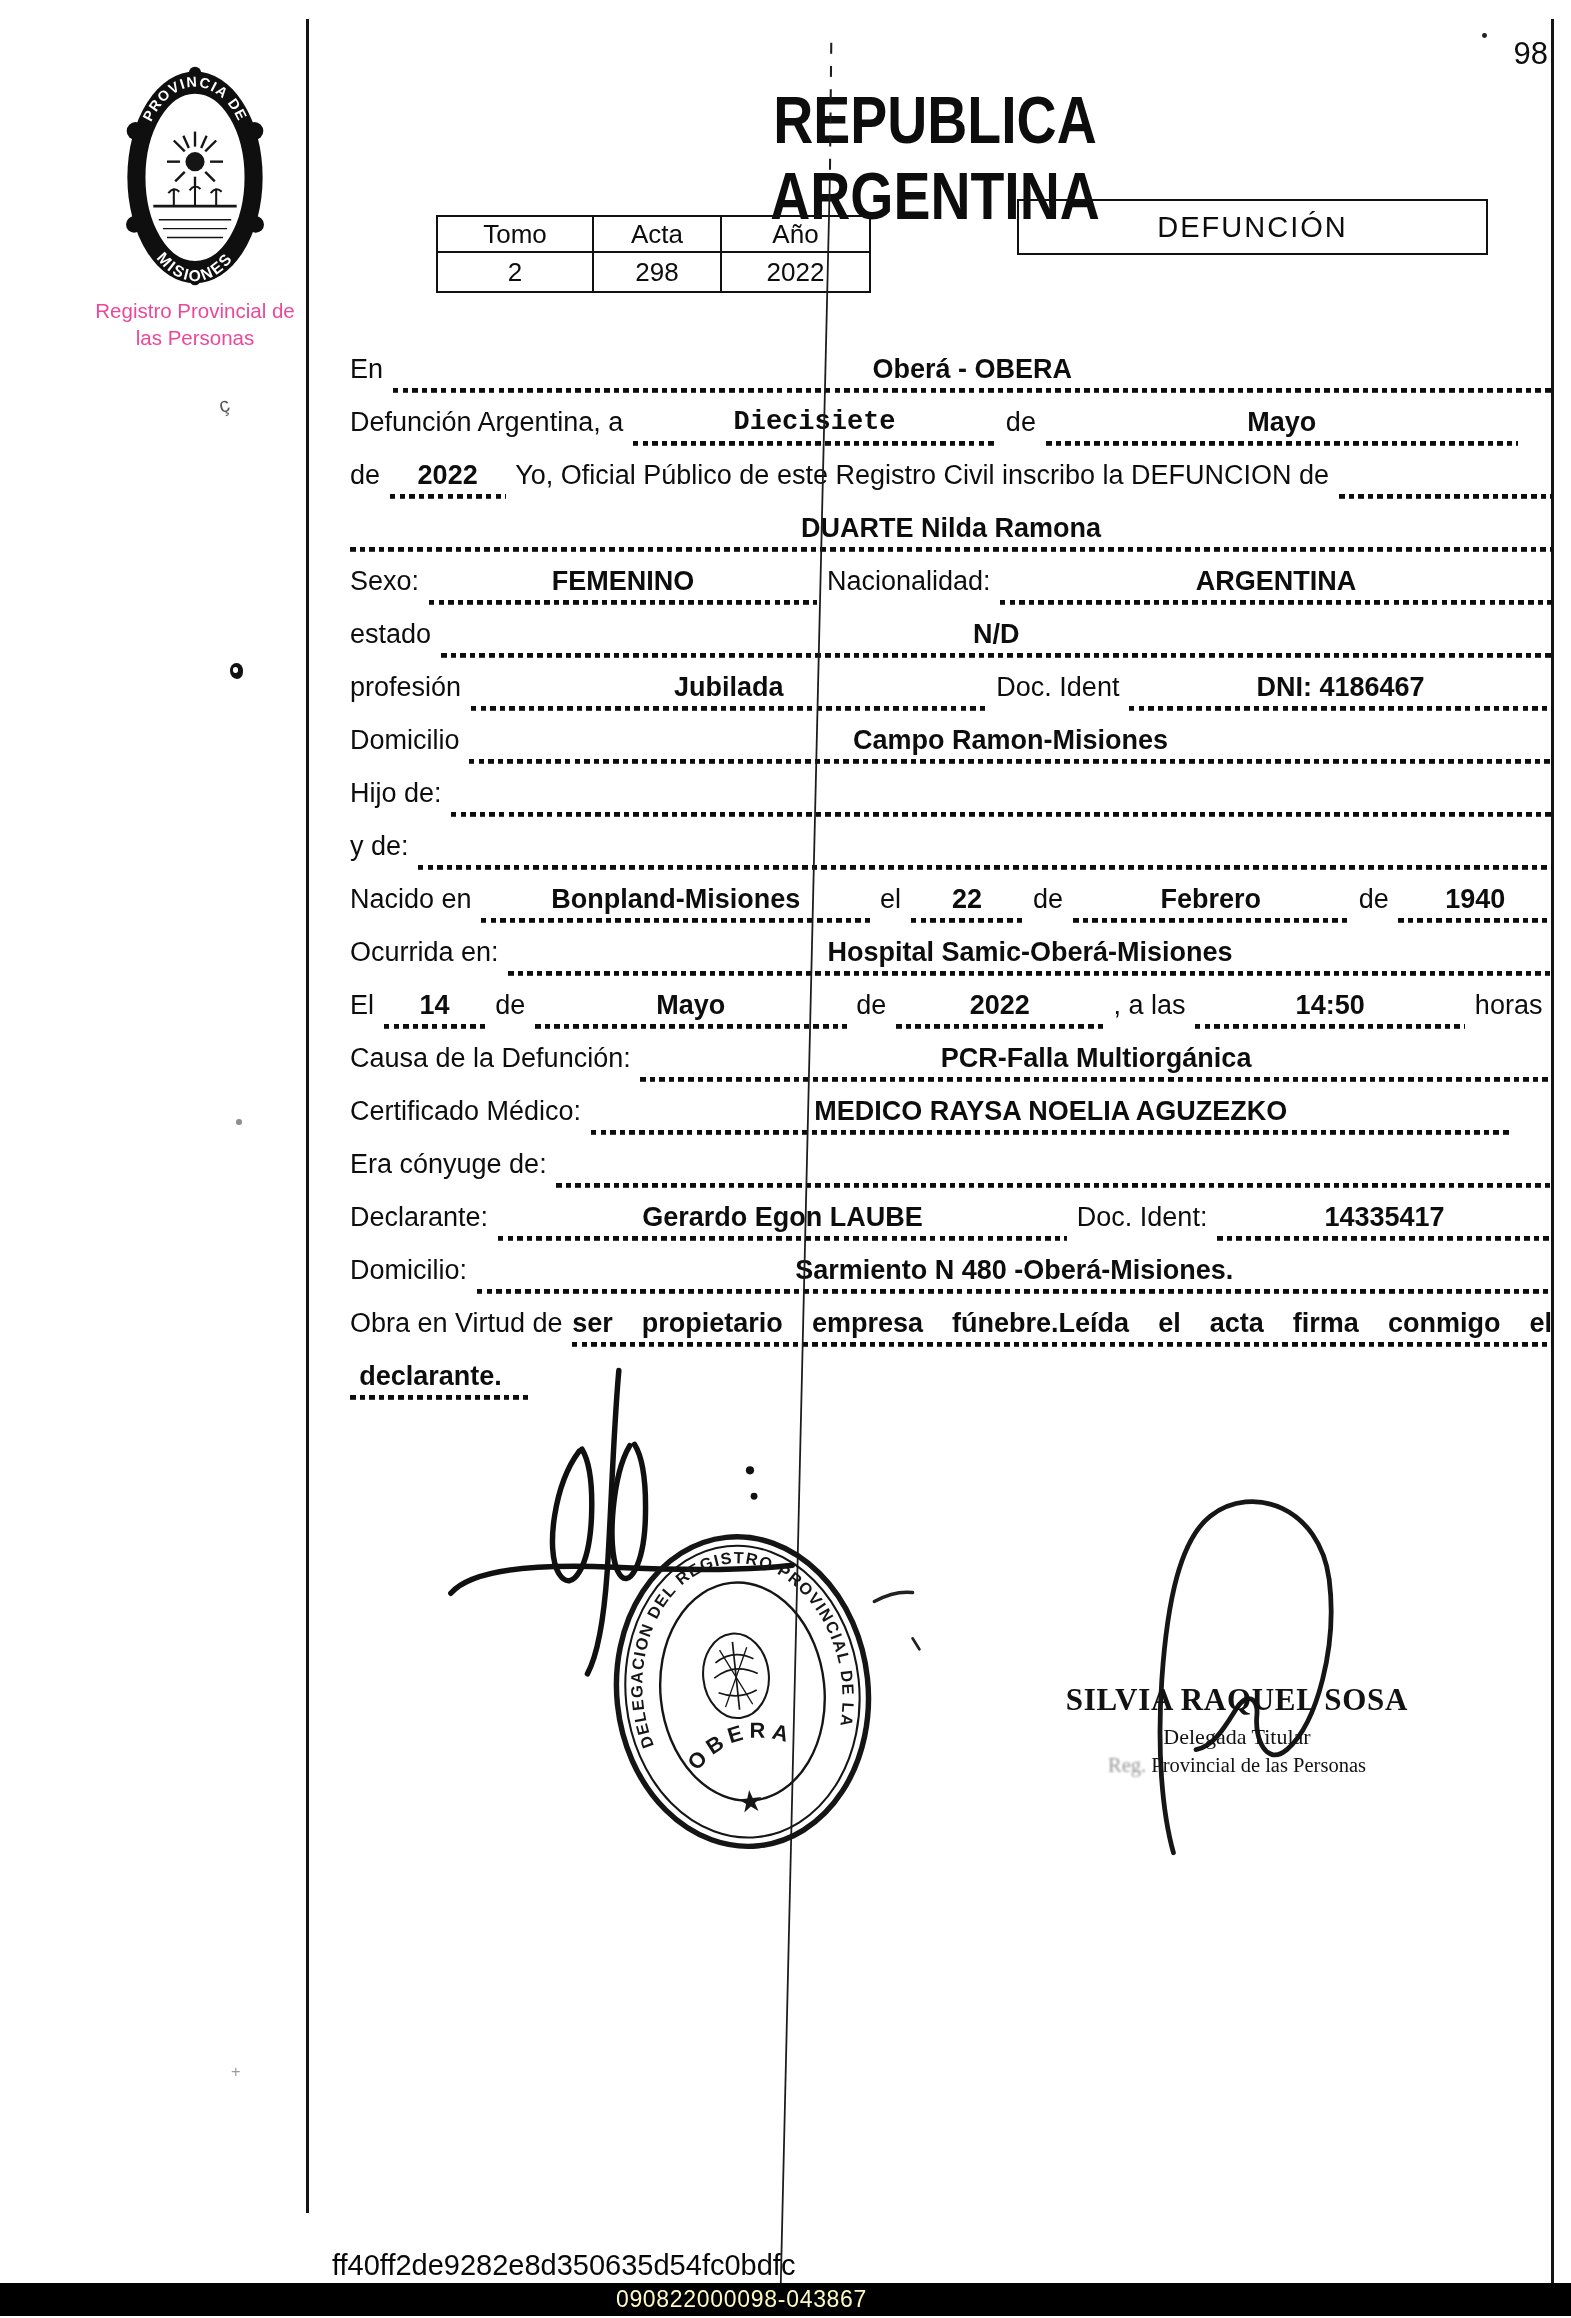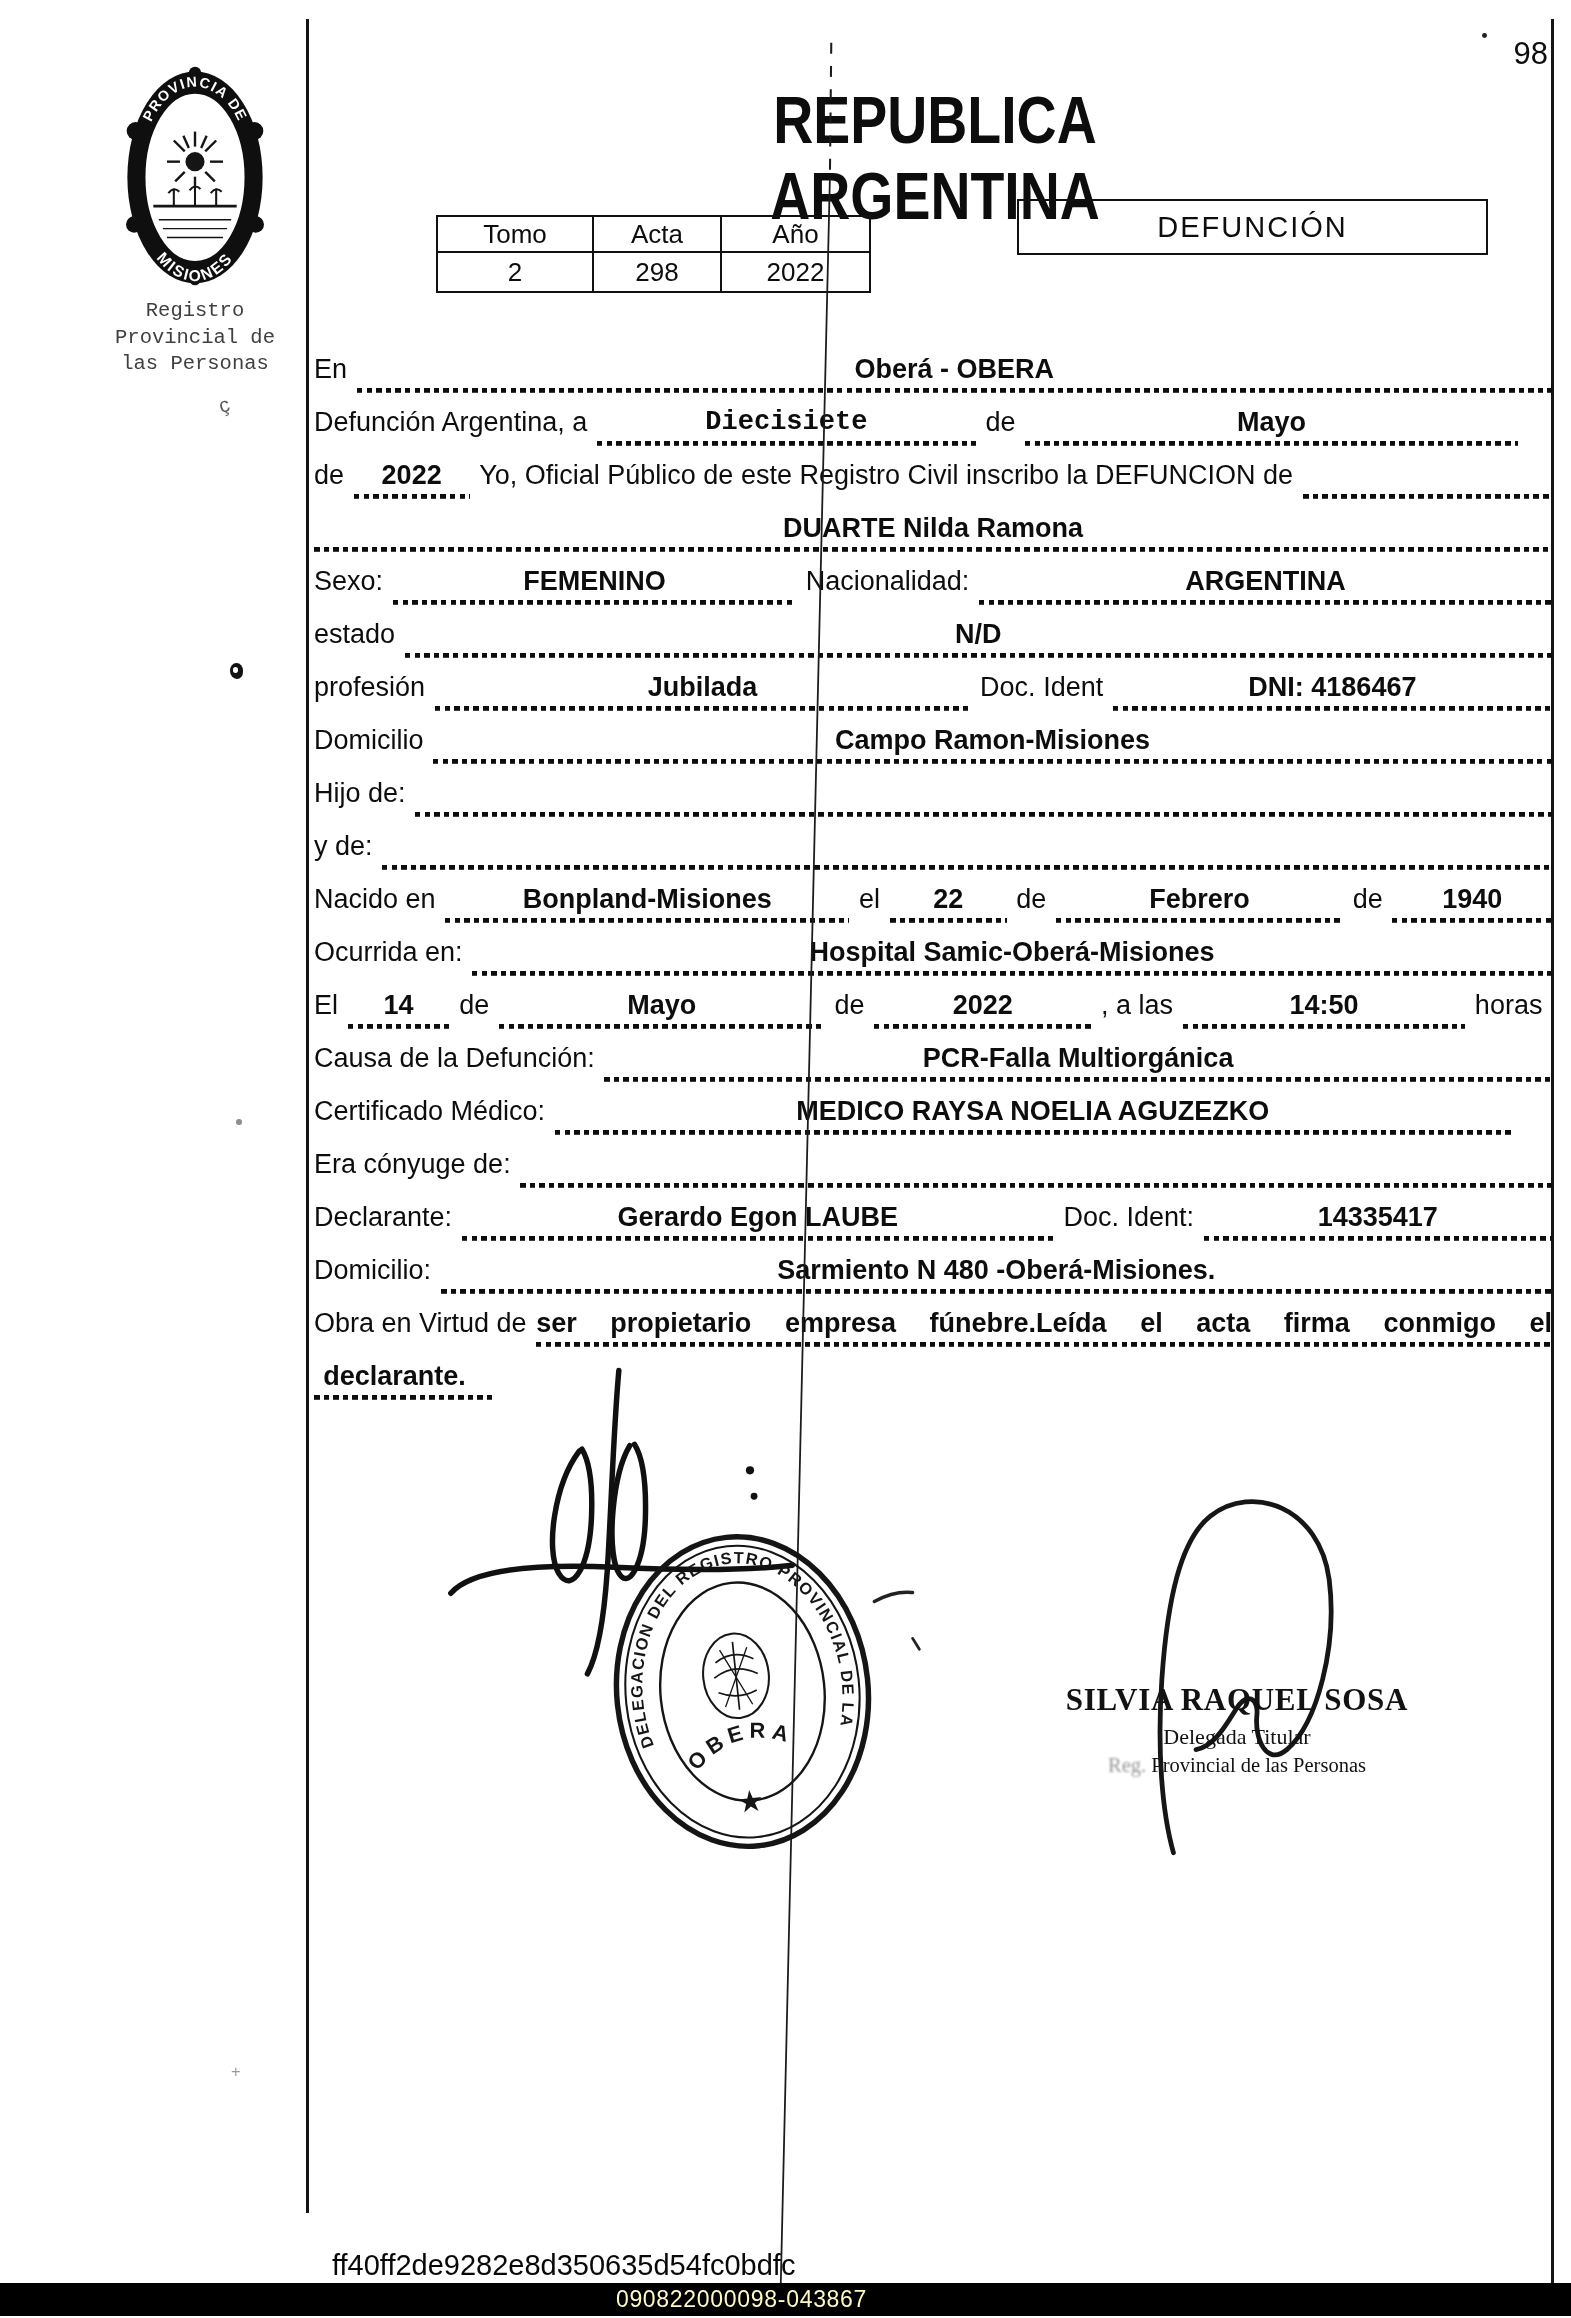--- a/index.html
+++ b/index.html
@@ -9,33 +9,33 @@
   
   .vline{position:absolute;background:#141414;}
   .vline.left{left:306px;top:19px;width:3.4px;height:2194px;}
   .vline.right{left:1551px;top:19px;width:3.4px;height:2267px;}
   .overlay{position:absolute;left:0;top:0;pointer-events:none;}
 
   
   .pagenum{position:absolute;left:1496px;top:36px;width:52px;font-size:31px;text-align:right;}
   .crest{position:absolute;left:126px;top:66px;}
   .caption{position:absolute;left:79px;top:298px;width:232px;text-align:center;
-           font-size:20.5px;line-height:1.3;color:#404040;font-family:Liberation Mono, monospace;}
+           font-size:20.5px;line-height:1.3;color:#ec4899;}
   .title{position:absolute;left:566px;top:82px;width:738px;margin:0;text-align:center;
          font-size:66px;font-weight:bold;letter-spacing:0;transform:scaleX(.84);transform-origin:center;}
   table.rec{position:absolute;left:436px;top:215px;border-collapse:collapse;font-size:26px;}
   table.rec th,table.rec td{border:2.7px solid #111;font-weight:400;text-align:center;padding:0;}
   table.rec th{height:34px;} table.rec td{height:38px;}
   .c1{width:154px;} .c2{width:126px;} .c3{width:147px;}
   .defbox{position:absolute;left:1017px;top:199px;width:467px;height:52px;border:2.7px solid #111;
           font-size:29px;letter-spacing:2px;display:flex;align-items:center;justify-content:center;}
 
   
   #rows{position:absolute;left:314px;top:340px;width:1238px;}
-  .frow{display:flex;align-items:flex-end;height:53px;font-size:27px;line-height:1.05;}
+  .frow{display:flex;align-items:flex-end;height:53px;font-size:27px;line-height:1.05;margin-left:36px;}
   .lbl{padding-bottom:9.6px;white-space:pre;flex:0 0 auto;margin-right:9.6px;}
   .lbl+.lbl,.fill+.lbl{margin-left:9.6px;}
   .fill{flex:1 1 0%;min-width:0;font-weight:bold;text-align:center;padding-bottom:9.6px;white-space:nowrap;
         background:repeating-linear-gradient(90deg,#0d0d0d 0 5.5px,transparent 5.5px 9.6px) left bottom no-repeat;
         background-size:100% 4.8px;}
   .fill.just{text-align:justify;text-align-last:justify;white-space:normal;}
   .fill.fit{flex:0 0 auto;min-width:161px;text-align:center;padding-right:18px;}
   .sp{flex:0 0 auto;}
 
   

